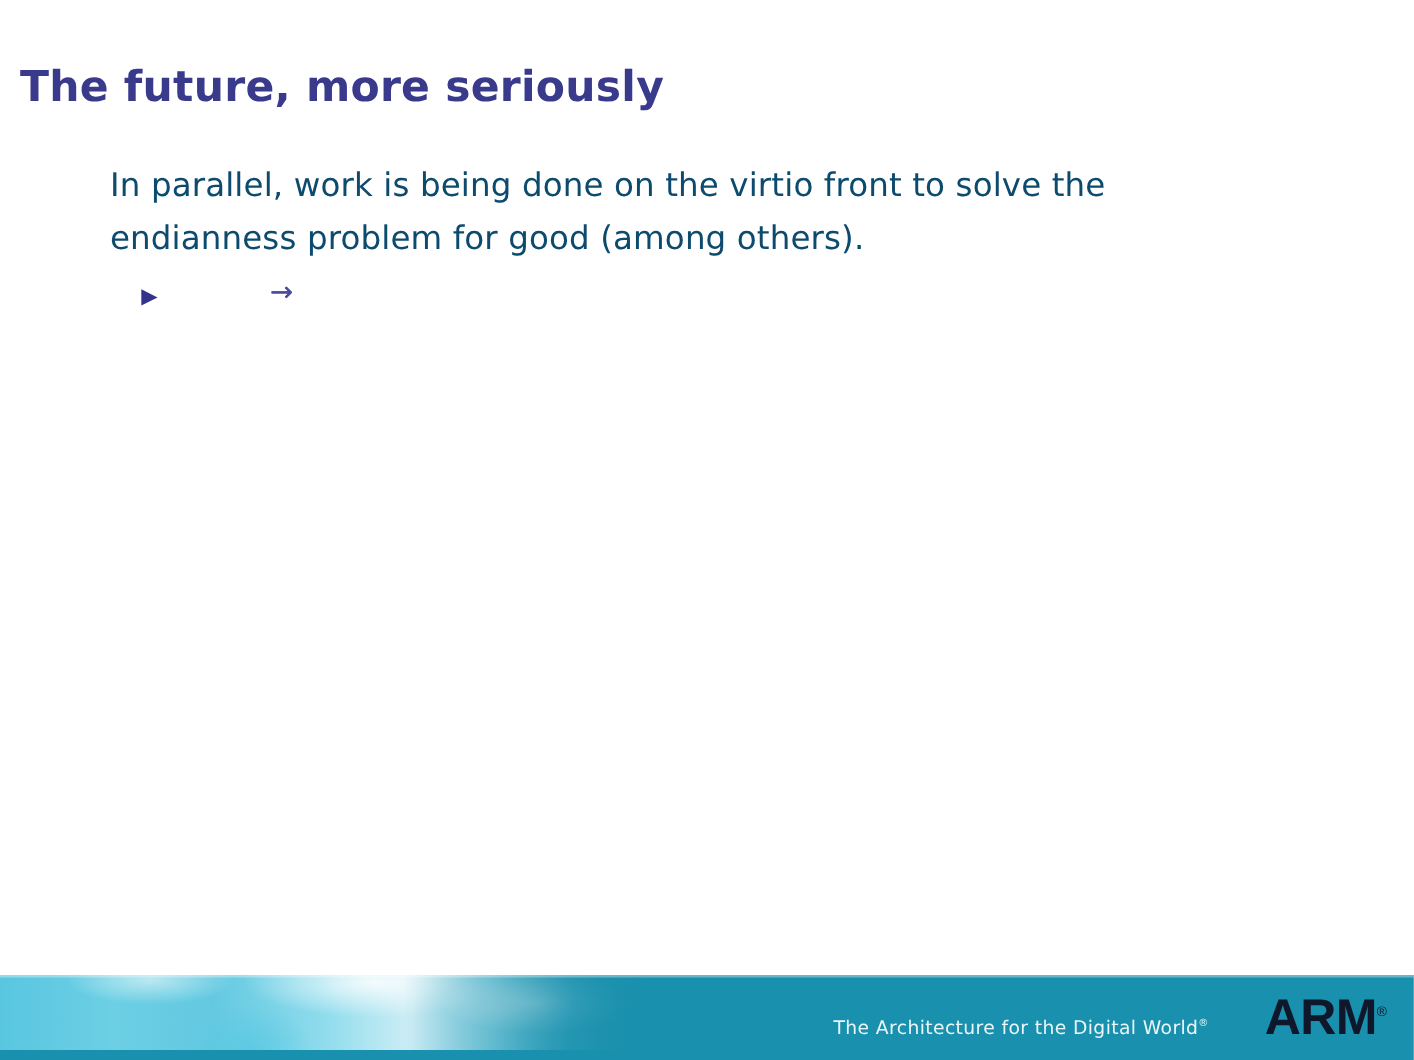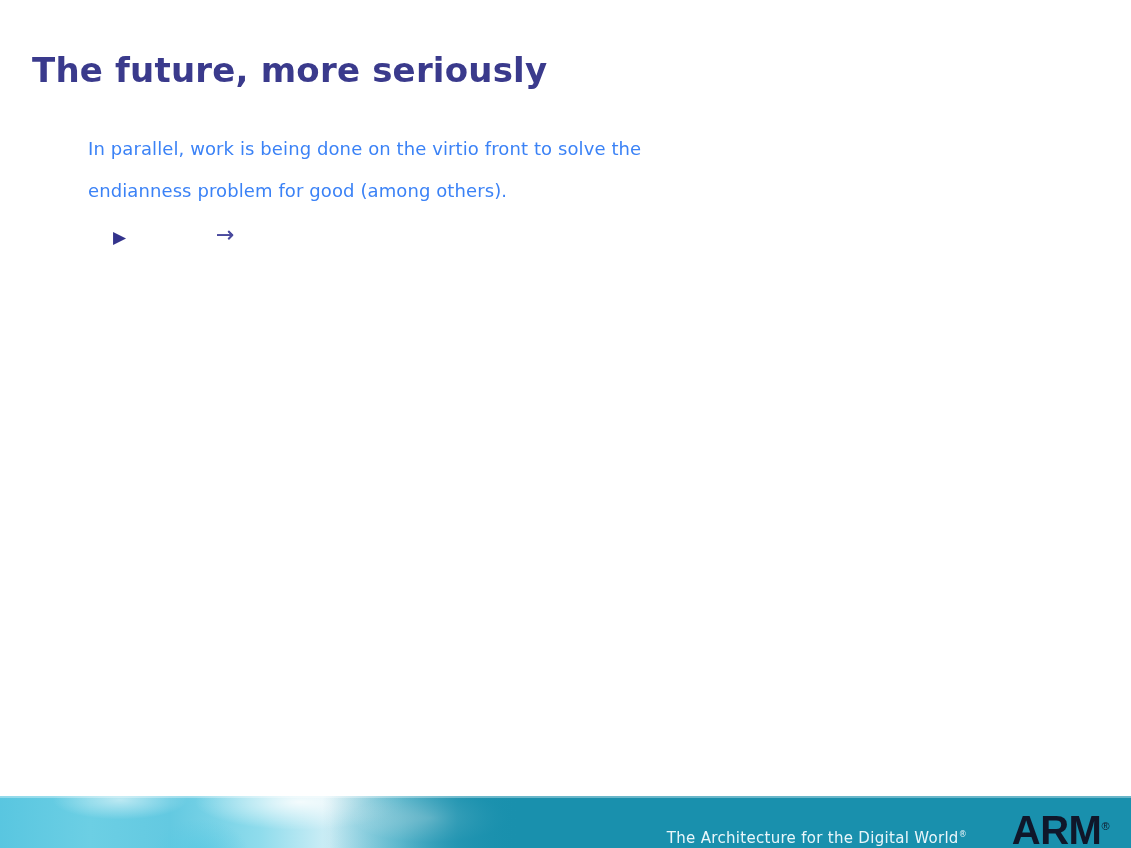--- a/index.html
+++ b/index.html
@@ -18,42 +18,42 @@
 
   .slide {
     position: absolute;
     inset: 0;
     background: #ffffff;
   }
 
   
   .slide-title {
     position: absolute;
-    left: 32px;
+    left: 16px;
     top: 26px;
     font-size: 34px;
     line-height: 42px;
     letter-spacing: 0.2px;
     color: #3a3a8c;
     white-space: nowrap;
     text-align: center;
   }
 
   
   .body-block {
     position: absolute;
     left: 88px;
     top: 128px;
     width: 990px;
   }
 
   .para-line {
-    font-size: 18px;
-    line-height: 42px;
-    color: #3b82f6;
+    font-size: 26px;
+    line-height: 42px;
+    color: #0c4a6e;
     letter-spacing: 0.1px;
     white-space: nowrap;
   }
 
   .bullet-list {
     margin: 0;
     padding: 0;
     list-style: none;
   }
 
@@ -96,21 +96,21 @@
     line-height: 37px;
     color: #4a4a9e;
   }
 
   
   .footer {
     position: absolute;
     left: 0;
     right: 0;
     bottom: 0;
-    height: 52px;
+    height: 68px;
     background: #1990ad;
     overflow: hidden;
   }
   .footer-clouds {
     position: absolute;
     left: 0;
     top: 0;
     width: 520px;
     height: 60px;
     background:

